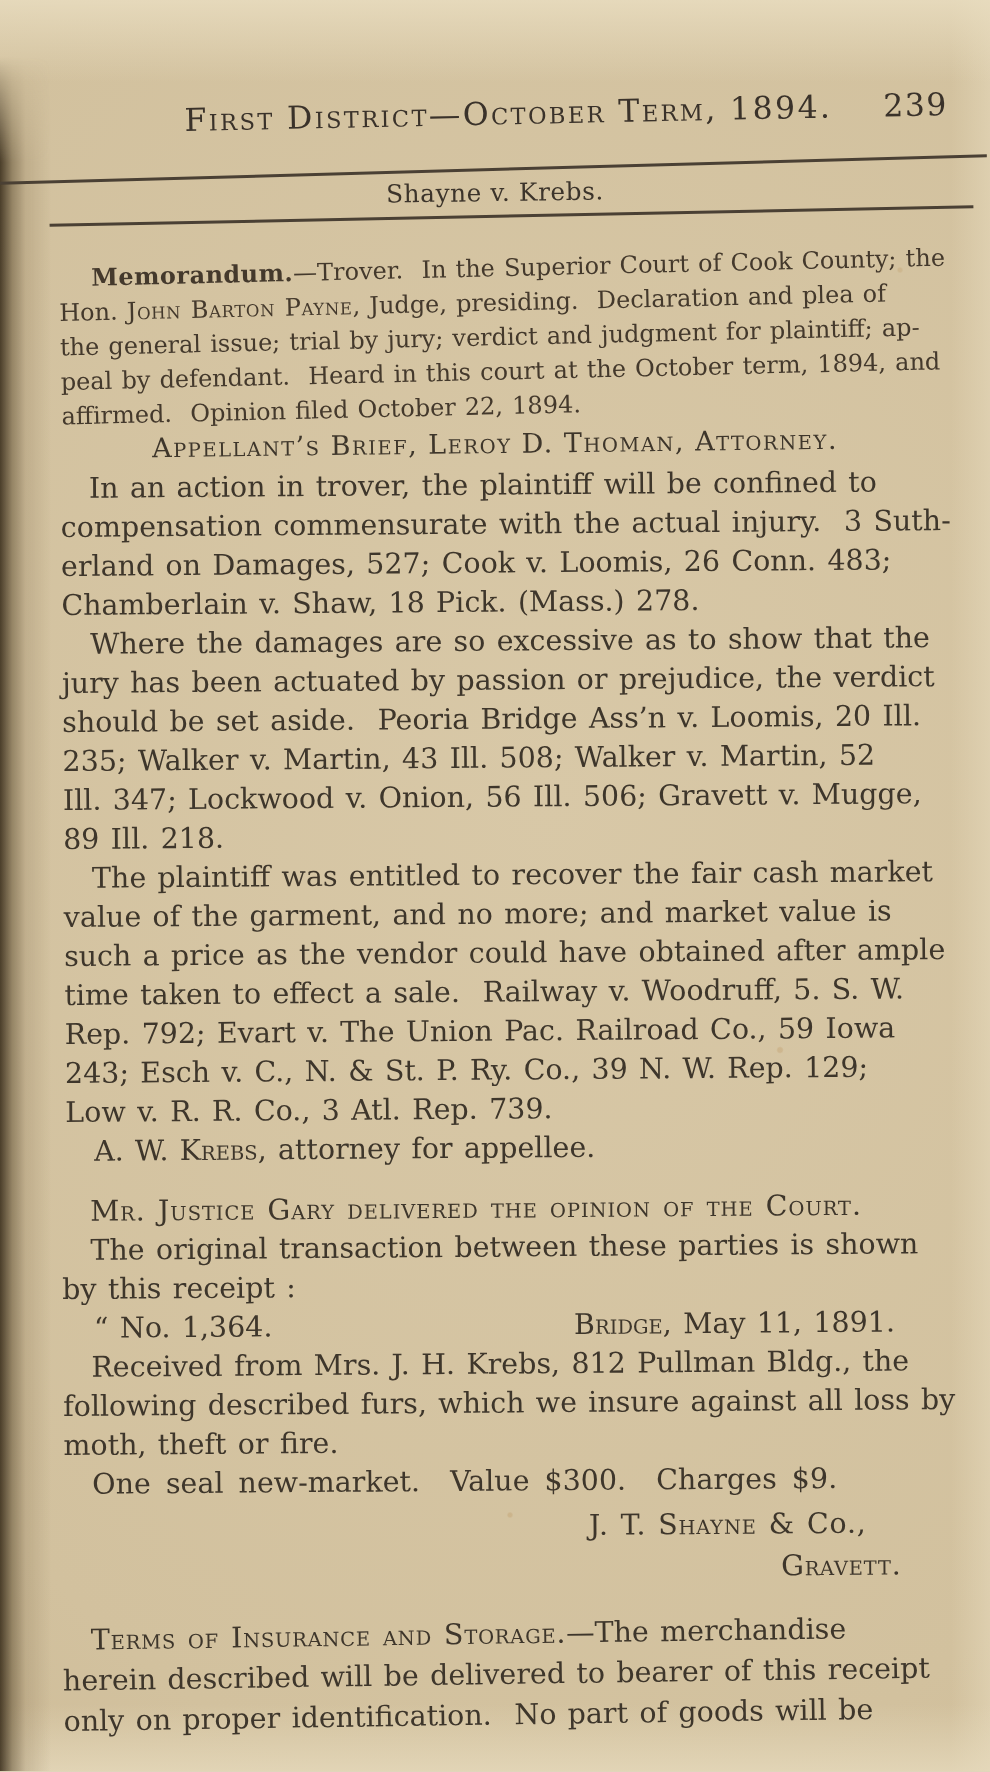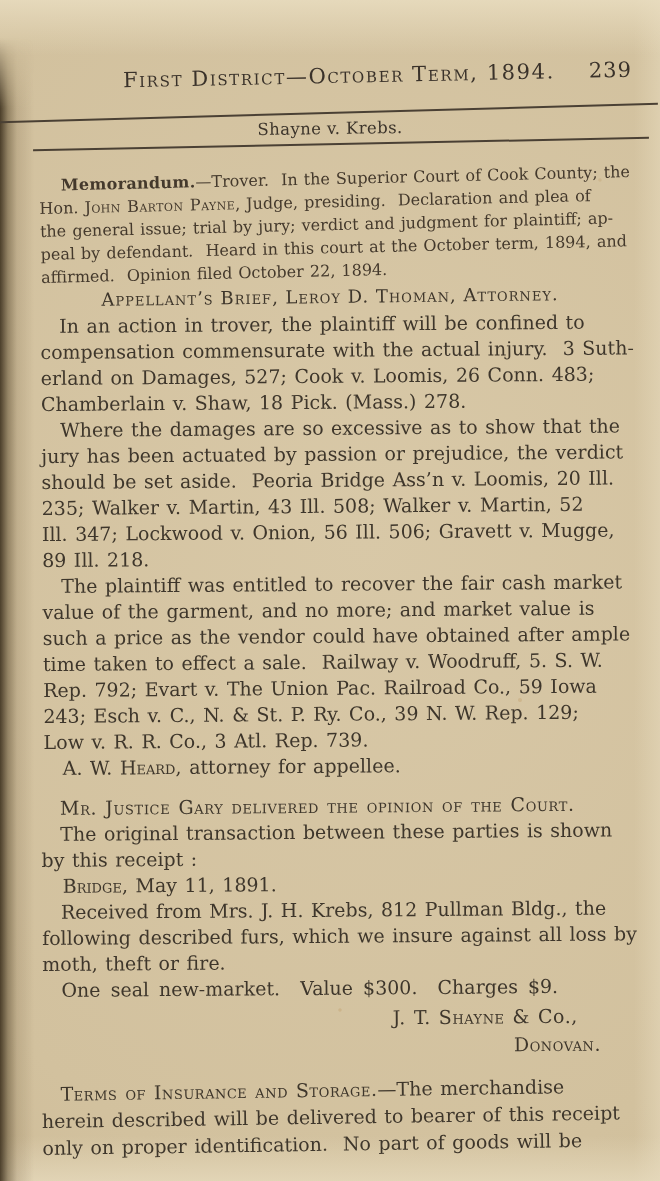--- a/index.html
+++ b/index.html
@@ -137,32 +137,32 @@
 235; Walker v. Martin, 43 Ill. 508; Walker v. Martin, 52
 Ill. 347; Lockwood v. Onion, 56 Ill. 506; Gravett v. Mugge,
 89 Ill. 218.</p>
     <p>The plaintiff was entitled to recover the fair cash market
 value of the garment, and no more; and market value is
 such a price as the vendor could have obtained after ample
 time taken to effect a sale.  Railway v. Woodruff, 5. S. W.
 Rep. 792; Evart v. The Union Pac. Railroad Co., 59 Iowa
 243; Esch v. C., N. &amp; St. P. Ry. Co., 39 N. W. Rep. 129;
 Low v. R. R. Co., 3 Atl. Rep. 739.</p>
-    <p><span>A. W. </span><span class="sc">Heard</span><span>, attorney for appellee.</span></p>
+    <p><span>A. W. </span><span class="sc">Krebs</span><span>, attorney for appellee.</span></p>
   </div>
 
   <div class="opinion">
     <p class="opinion-heading">Mr. Justice Gary delivered the opinion of the Court.</p>
     <p>The original transaction between these parties is shown
 by this receipt :</p>
-    <div class="receipt-line"><span><span class="sc">Bridge,</span><span class="pre"> May 11, 1891.</span></span></div>
+    <div class="receipt-line"><span>“ No. 1,364.</span><span><span class="sc">Bridge,</span><span class="pre"> May 11, 1891.</span></span></div>
     <p>Received from Mrs. J. H. Krebs, 812 Pullman Bldg., the
 following described furs, which we insure against all loss by
 moth, theft or fire.</p>
     <p class="item-line">One seal new-market.  Value $300.  Charges $9.</p>
     <p class="sig-company"><span>J. T. </span><span class="sc">Shayne</span><span> &amp; Co.,</span></p>
-    <p class="sig-name"><span class="sc">Donovan.</span></p>
+    <p class="sig-name"><span class="sc">Gravett.</span></p>
   </div>
 
   <p class="terms"><span class="sc">Terms of Insurance and Storage.</span><span>—The merchandise
 herein described will be delivered to bearer of this receipt
 only on proper identification.  No part of goods will be</span></p>
 </div>
 
 </body></html>

